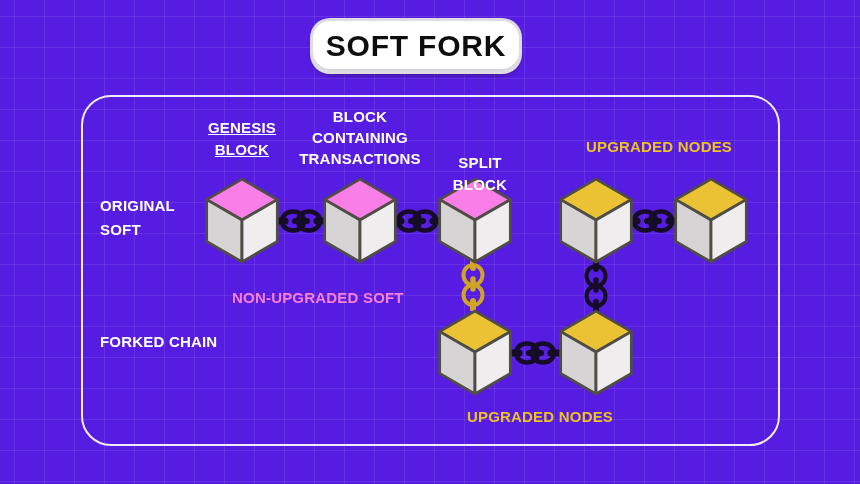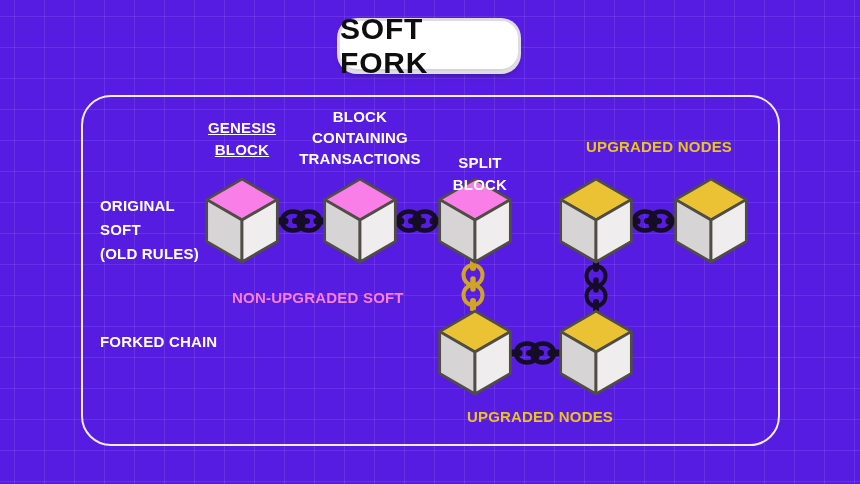--- a/index.html
+++ b/index.html
@@ -11,21 +11,21 @@
   .stage{
     position:relative;width:860px;height:484px;overflow:hidden;
     background-color:#571CE2;
     background-image:
       linear-gradient(rgba(255,255,255,0.09) 1.5px, transparent 1.5px),
       linear-gradient(90deg, rgba(255,255,255,0.09) 1.5px, transparent 1.5px);
     background-size:30px 31px;
     background-position:14px 16px;
   }
   .title-pill{
-    position:absolute;left:340px;top:21px;width:178px;height:50px;
+    position:absolute;left:313px;top:21px;width:206px;height:50px;
     background:#ffffff;border-radius:17px;
     display:flex;align-items:center;justify-content:center;
     box-shadow:0 0 0 3px #DEDCE0, 0 5px 5px rgba(35,20,60,.38), inset 0 -2px 0 #d6d4d8;
     z-index:5;
   }
   .title-pill span{
     font-size:30px;font-weight:800;letter-spacing:.8px;color:#0e0e0e;
   }
   .frame{
     position:absolute;left:81px;top:95px;width:695px;height:347px;
@@ -93,21 +93,20 @@
   <div class="lbl" id="lbl-split">
     <div>SPLIT</div>
     <div>BLOCK</div>
   </div>
 
   <div class="lbl yellow" id="lbl-upgraded-top">UPGRADED NODES</div>
 
   <div class="lbl left" id="lbl-original">
     <div>ORIGINAL</div>
     <div>SOFT</div>
-    <div>(OLD RULES)</div>
   </div>
 
   <div class="lbl pink" id="lbl-nonupgraded">NON-UPGRADED SOFT</div>
 
   <div class="lbl left" id="lbl-forked">
     <div>FORKED CHAIN</div>
   </div>
 
   <div class="lbl yellow" id="lbl-upgraded-bottom">UPGRADED NODES</div>
 

